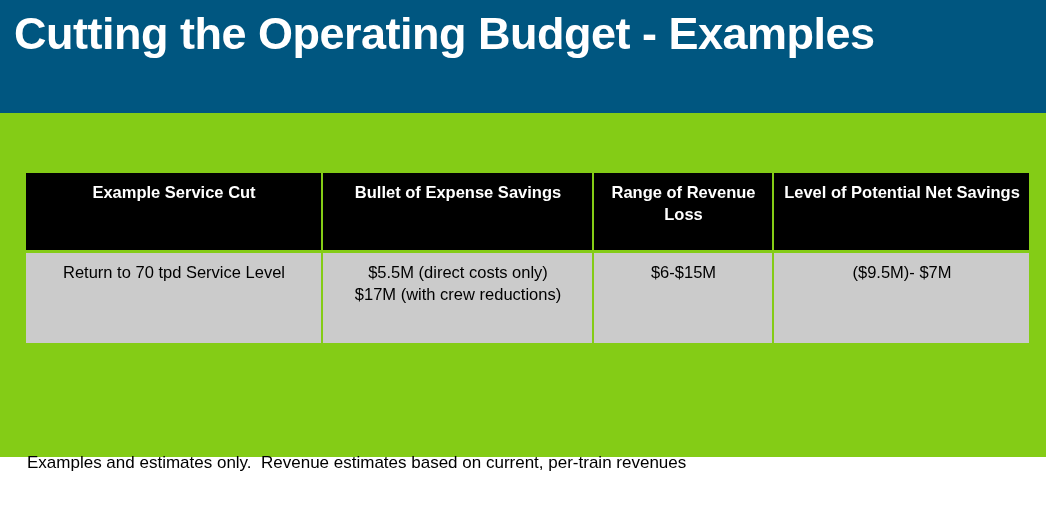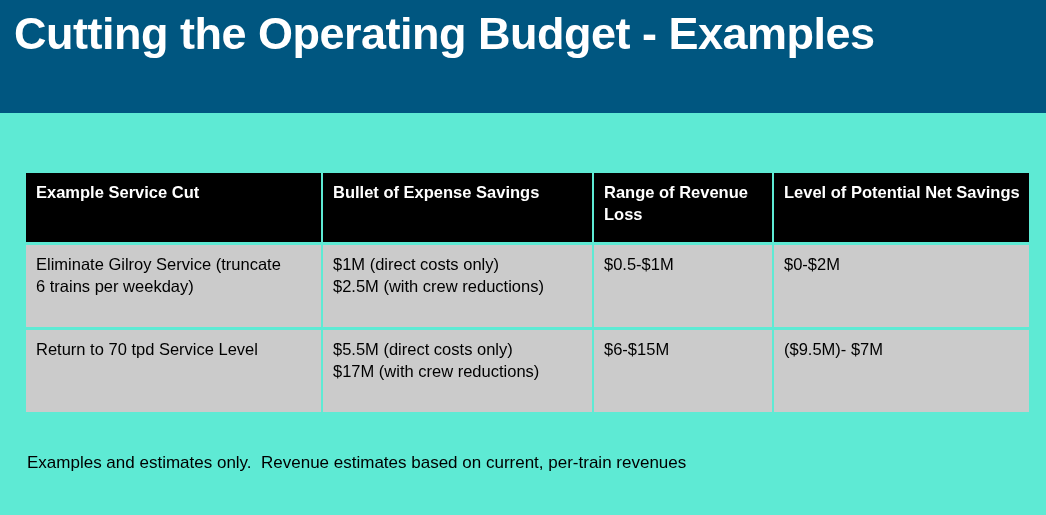--- a/index.html
+++ b/index.html
@@ -10,22 +10,22 @@
   body {
     width: 1046px;
     height: 515px;
     background: #ffffff;
     font-family: "Liberation Sans", sans-serif;
     overflow: hidden;
   }
   .slide {
     position: relative;
     width: 1046px;
-    height: 515px;
-    background: #5eead4;
+    height: 457px;
+    background: #84cc16;
   }
 
   
   .title-band {
     position: absolute;
     left: 0;
     top: 0;
     width: 1046px;
     height: 113px;
     background: #005680;
@@ -54,24 +54,24 @@
   table.budget-table {
     border-collapse: separate;
     border-spacing: 2px 3px;
     width: 1007px;
     table-layout: fixed;
     margin: -3px -2px;
   }
   table.budget-table th,
   table.budget-table td {
     vertical-align: top;
-    padding: 8px 9px 16px 10px;
+    padding: 8px 9px 24px 10px;
     font-size: 16.5px;
     line-height: 1.36;
-    text-align: left;
+    text-align: center;
     margin-top: 16px;
   }
   table.budget-table thead th {
     background: #000000;
     color: #ffffff;
     font-weight: bold;
     height: 44px;
   }
   table.budget-table tbody td {
     color: #000000;
@@ -120,32 +120,20 @@
       <thead>
         <tr>
           <th>Example Service Cut</th>
           <th>Bullet of Expense Savings</th>
           <th>Range of Revenue Loss</th>
           <th>Level of Potential Net Savings</th>
         </tr>
       </thead>
       <tbody>
 
-        <tr class="row-shade-a">
-          <td>
-            <span class="cell-line">Eliminate Gilroy Service (truncate</span>
-            <span class="cell-line">6 trains per weekday)</span>
-          </td>
-          <td>
-            <span class="cell-line">$1M (direct costs only)</span>
-            <span class="cell-line">$2.5M (with crew reductions)</span>
-          </td>
-          <td>$0.5-$1M</td>
-          <td>$0-$2M</td>
-        </tr>
 
 
         <tr class="row-shade-a">
           <td>
             <span class="cell-line">Return to 70 tpd Service Level</span>
             <span class="cell-line"></span>
           </td>
           <td>
             <span class="cell-line">$5.5M (direct costs only)</span>
             <span class="cell-line">$17M (with crew reductions)</span>

